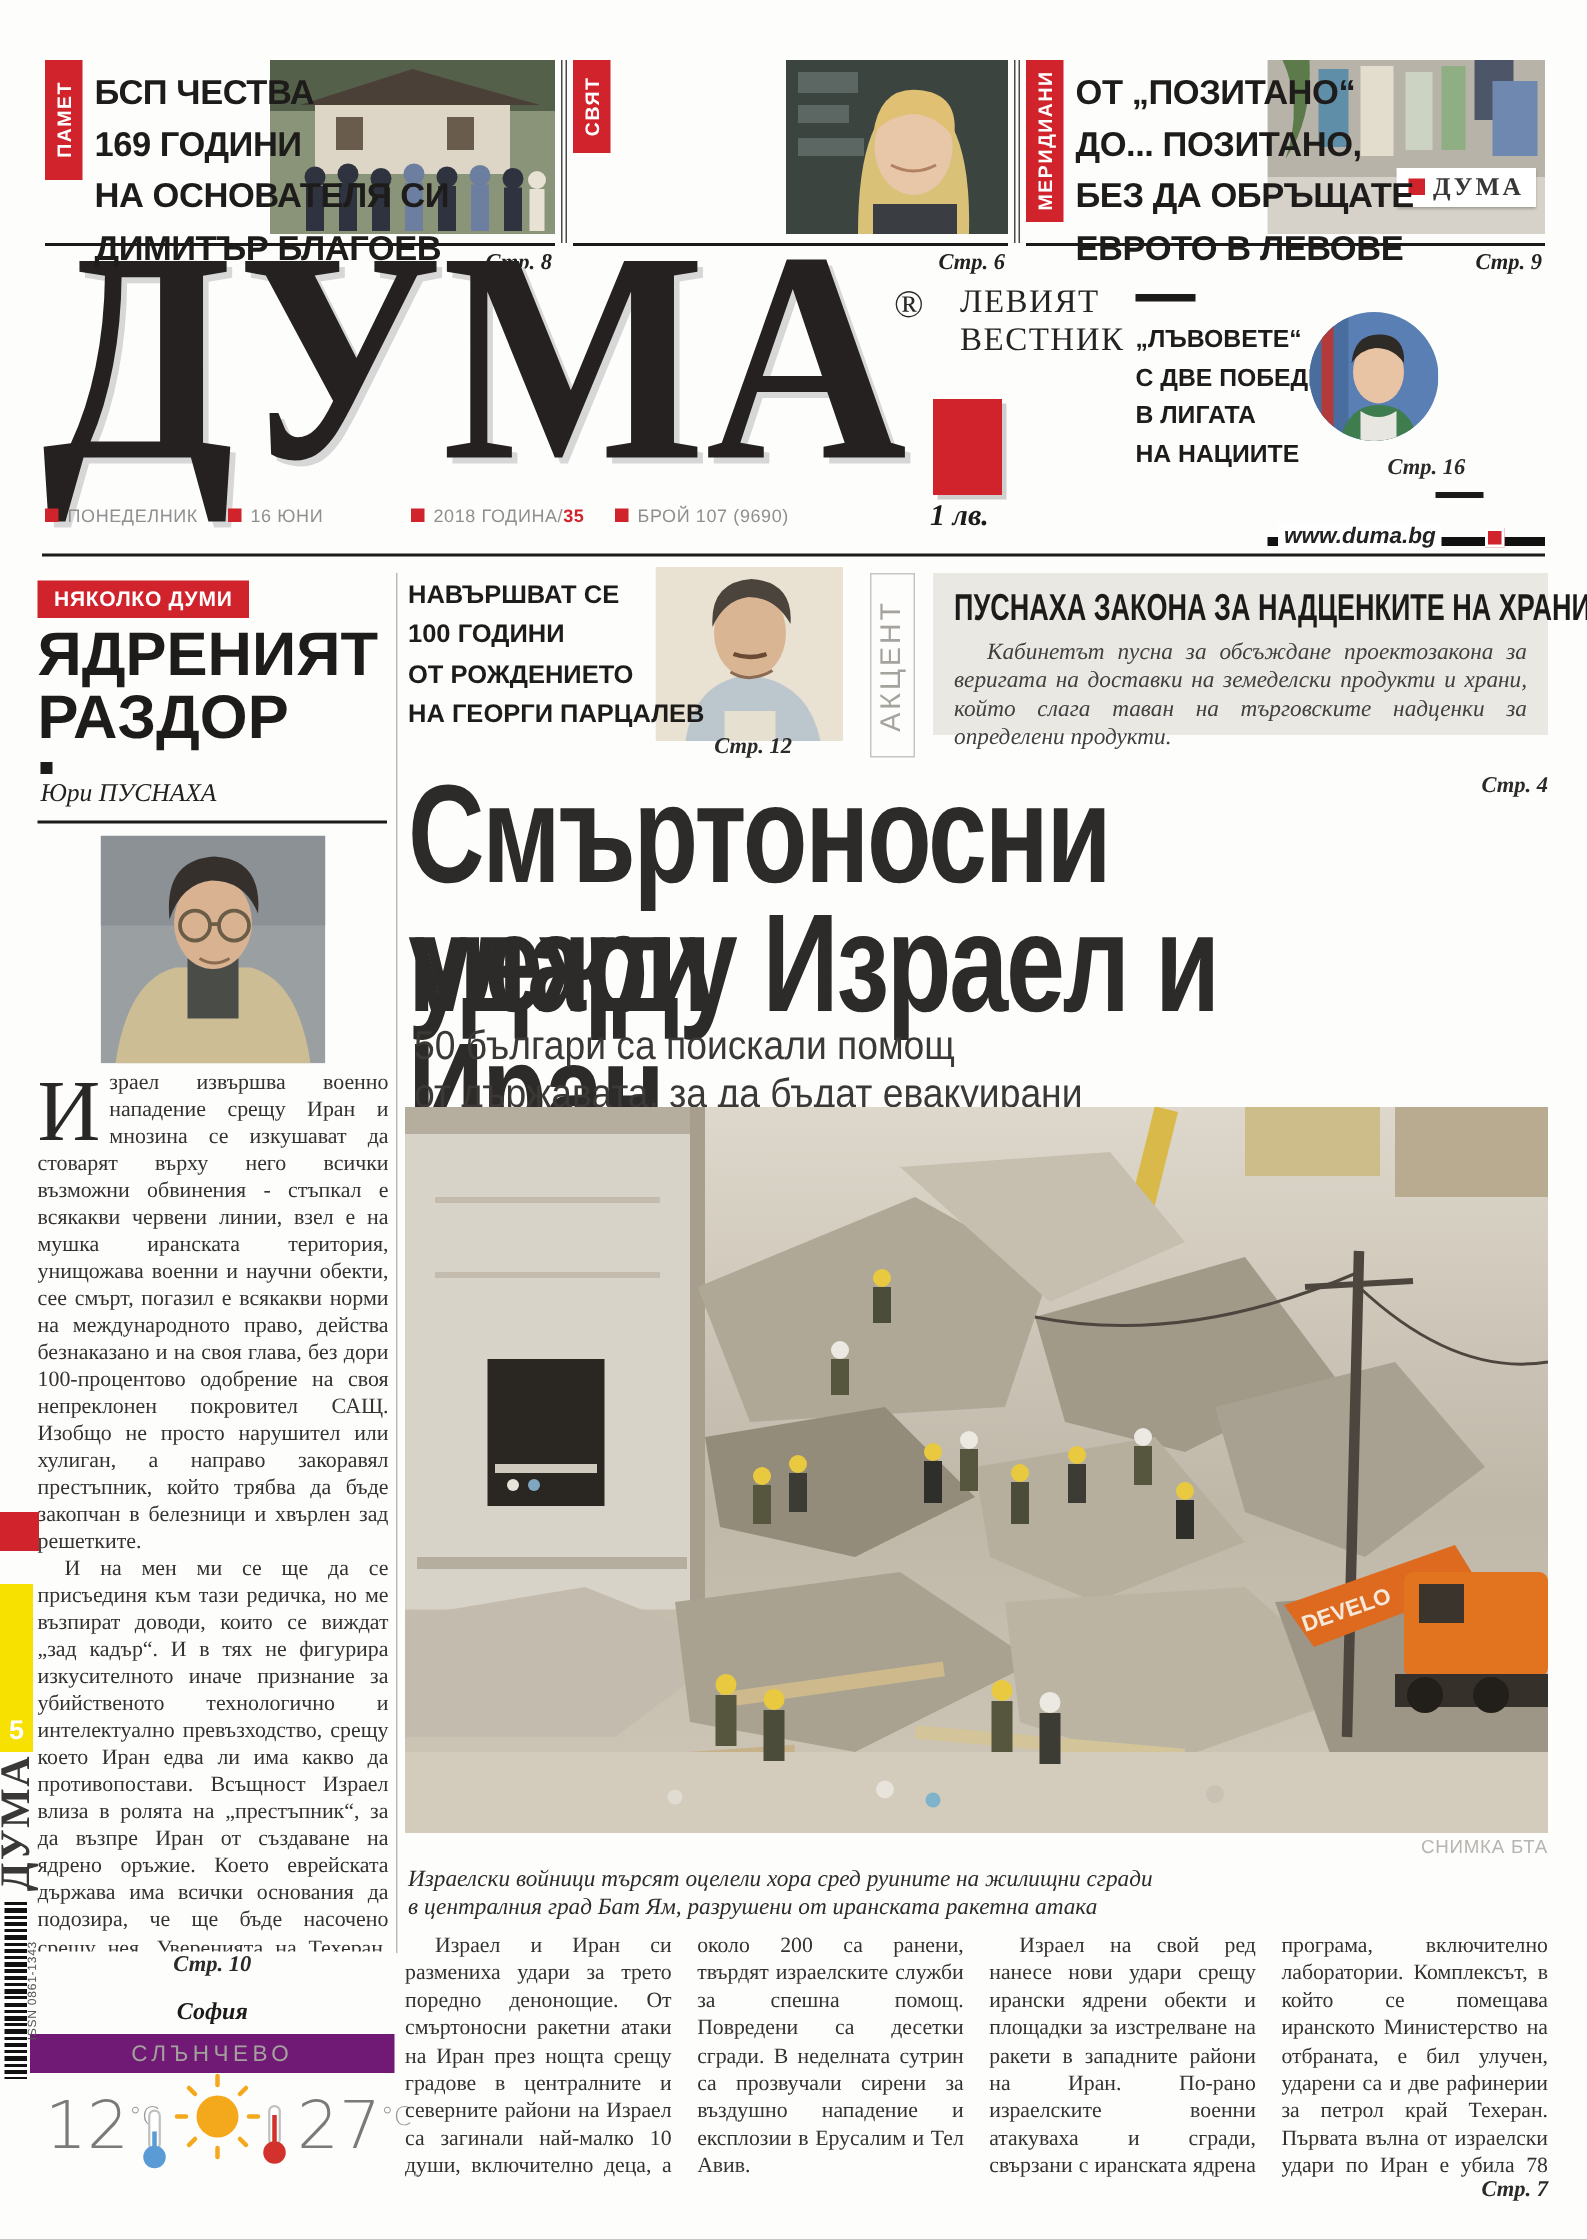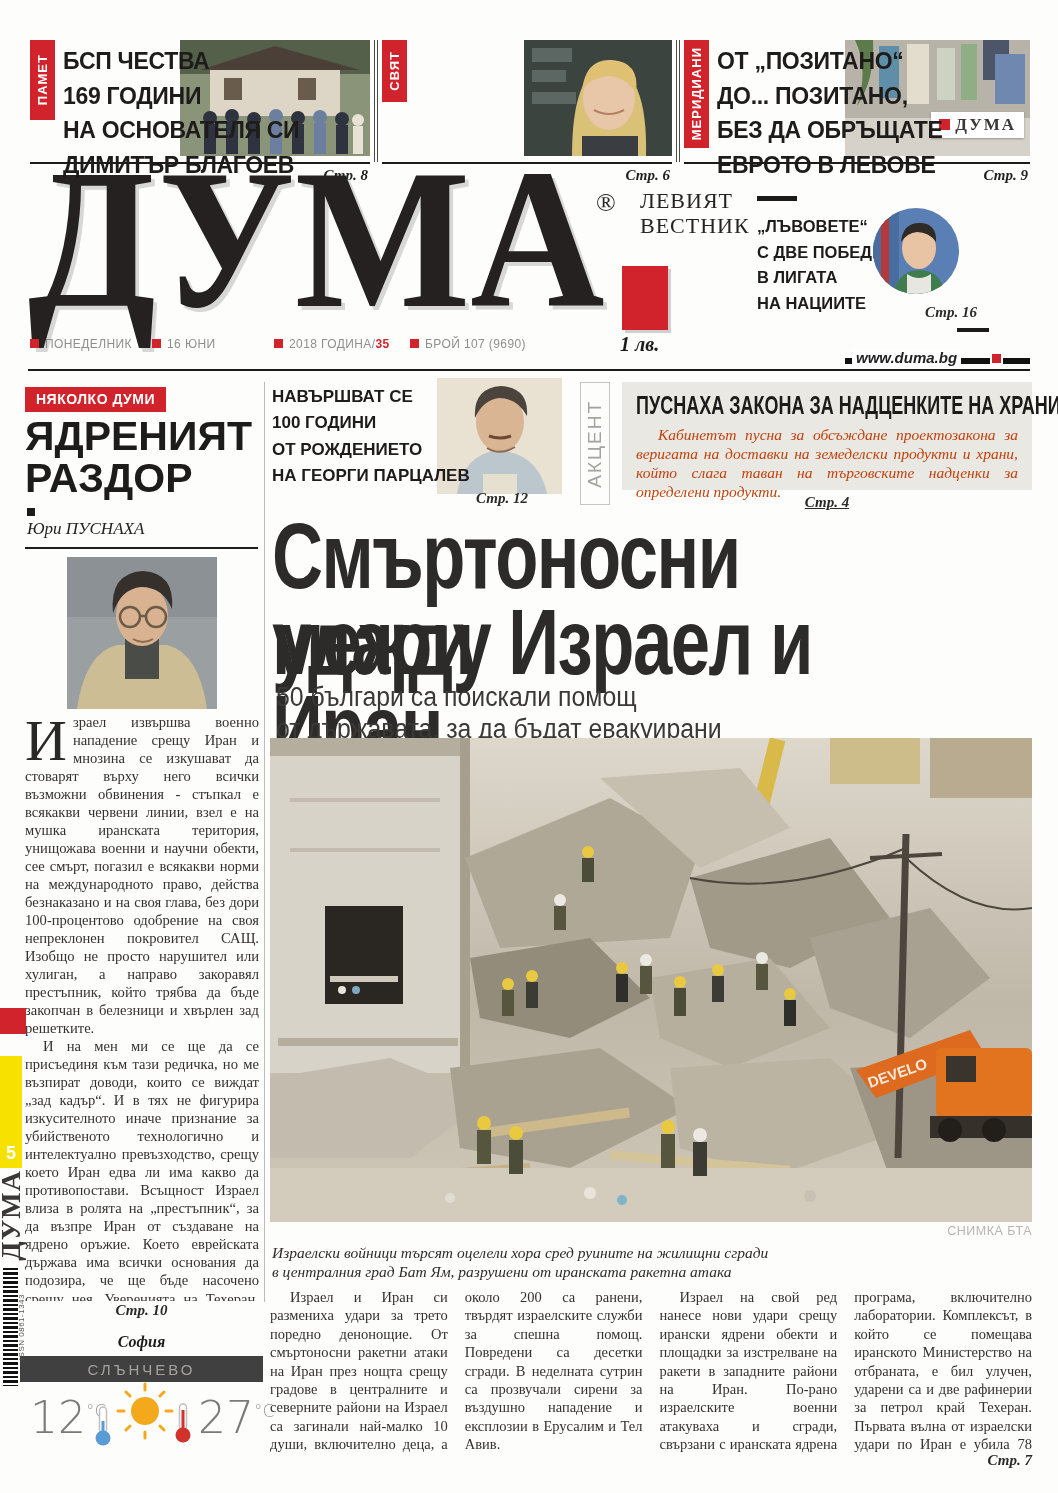--- a/index.html
+++ b/index.html
@@ -84,21 +84,21 @@
     font-size:14.6px; line-height:1.235; text-align:justify; color:#34312e; }
   #op-body .dropcap { float:left; font-size:58px; line-height:.82; padding:4px 6px 0 0;
     font-family:"Liberation Serif",serif; color:#2a2826; }
   #op-body p.p2 { text-indent:18px; }
   #op-page { position:absolute; left:25px; top:1302px; width:233px; text-align:center;
     font-style:italic; font-weight:bold; font-size:15px; }
 
   
   #w-city { position:absolute; left:25px; top:1333px; width:233px; text-align:center;
     font-weight:bold; font-style:italic; font-size:16px; color:#1c1b1a; }
-  #w-bar { position:absolute; left:20px; top:1356px; width:243px; height:26px; background:#404040;
+  #w-bar { position:absolute; left:20px; top:1356px; width:243px; height:26px; background:#701a75;
     display:flex; align-items:center; justify-content:center; }
   #w-bar span { font-family:"Liberation Sans",sans-serif; font-size:15px; color:#a3a19c; letter-spacing:3px; }
   .w-temp { position:absolute; font-family:"DejaVu Sans",sans-serif; font-weight:200;
     font-size:44px; color:#7a7a7a; }
   .w-temp sup { font-size:17px; color:#9a9a9a; vertical-align:super; }
   #w-low { left:30px; top:1392px; }
   #w-high { left:198px; top:1392px; }
   .thermo { position:absolute; width:22px; height:42px; }
   #thermo-blue { left:92px; top:1405px; }
   #thermo-red { left:172px; top:1402px; }
@@ -112,23 +112,23 @@
   #partsalev .pg { position:absolute; right:42px; top:108px; font-style:italic; font-weight:bold; font-size:15px; }
   #akcent { position:absolute; left:580px; top:382px; width:30px; height:123px; border:1px solid #c6c5c1;
     display:flex; align-items:center; justify-content:center; }
   #akcent span { writing-mode:vertical-rl; transform:rotate(180deg);
     font-family:"Liberation Sans",sans-serif; font-size:19px; color:#a5a39e; letter-spacing:2px; }
   #accentbox { position:absolute; left:622px; top:382px; width:410px; height:108px; background:#e9e8e3;
     padding:9px 14px 0 14px; }
   #accentbox .title { font-family:"Liberation Sans",sans-serif; font-weight:bold; font-size:25px;
     white-space:nowrap; color:#1c1b1a; }
   #accentbox .txt { margin-top:6px; font-style:italic; font-size:15.5px; line-height:1.22;
-    text-align:justify; text-indent:22px; color:#c2410c; }
-  #accent-page { position:absolute; left:622px; top:494px; width:410px; text-align:center;
-    font-style:italic; font-weight:bold; font-size:15px;text-decoration:underline; }
+    text-align:justify; text-indent:22px; color:#404040; }
+  #accent-page { position:absolute; left:622px; top:516px; width:410px; text-align:right;
+    font-style:italic; font-weight:bold; font-size:15px; }
 
   
   #headline { position:absolute; left:272px; top:514px; width:770px; color:#2d2b29;
     font-family:"Liberation Sans",sans-serif; font-weight:bold; letter-spacing:-2px; }
   #headline .ln { display:block; height:86px; }
   #headline .ln .cx { transform:scaleX(.76); font-size:93px; line-height:.92; }
   #subhead { position:absolute; left:276px; top:682px; font-family:"Liberation Sans",sans-serif;
     font-size:27px; line-height:1.18; color:#3b3835; }
   #subhead .cx { transform:scaleX(.92); }
   #mainphoto { position:absolute; left:270px; top:738px; width:762px; height:484px; overflow:hidden; }

